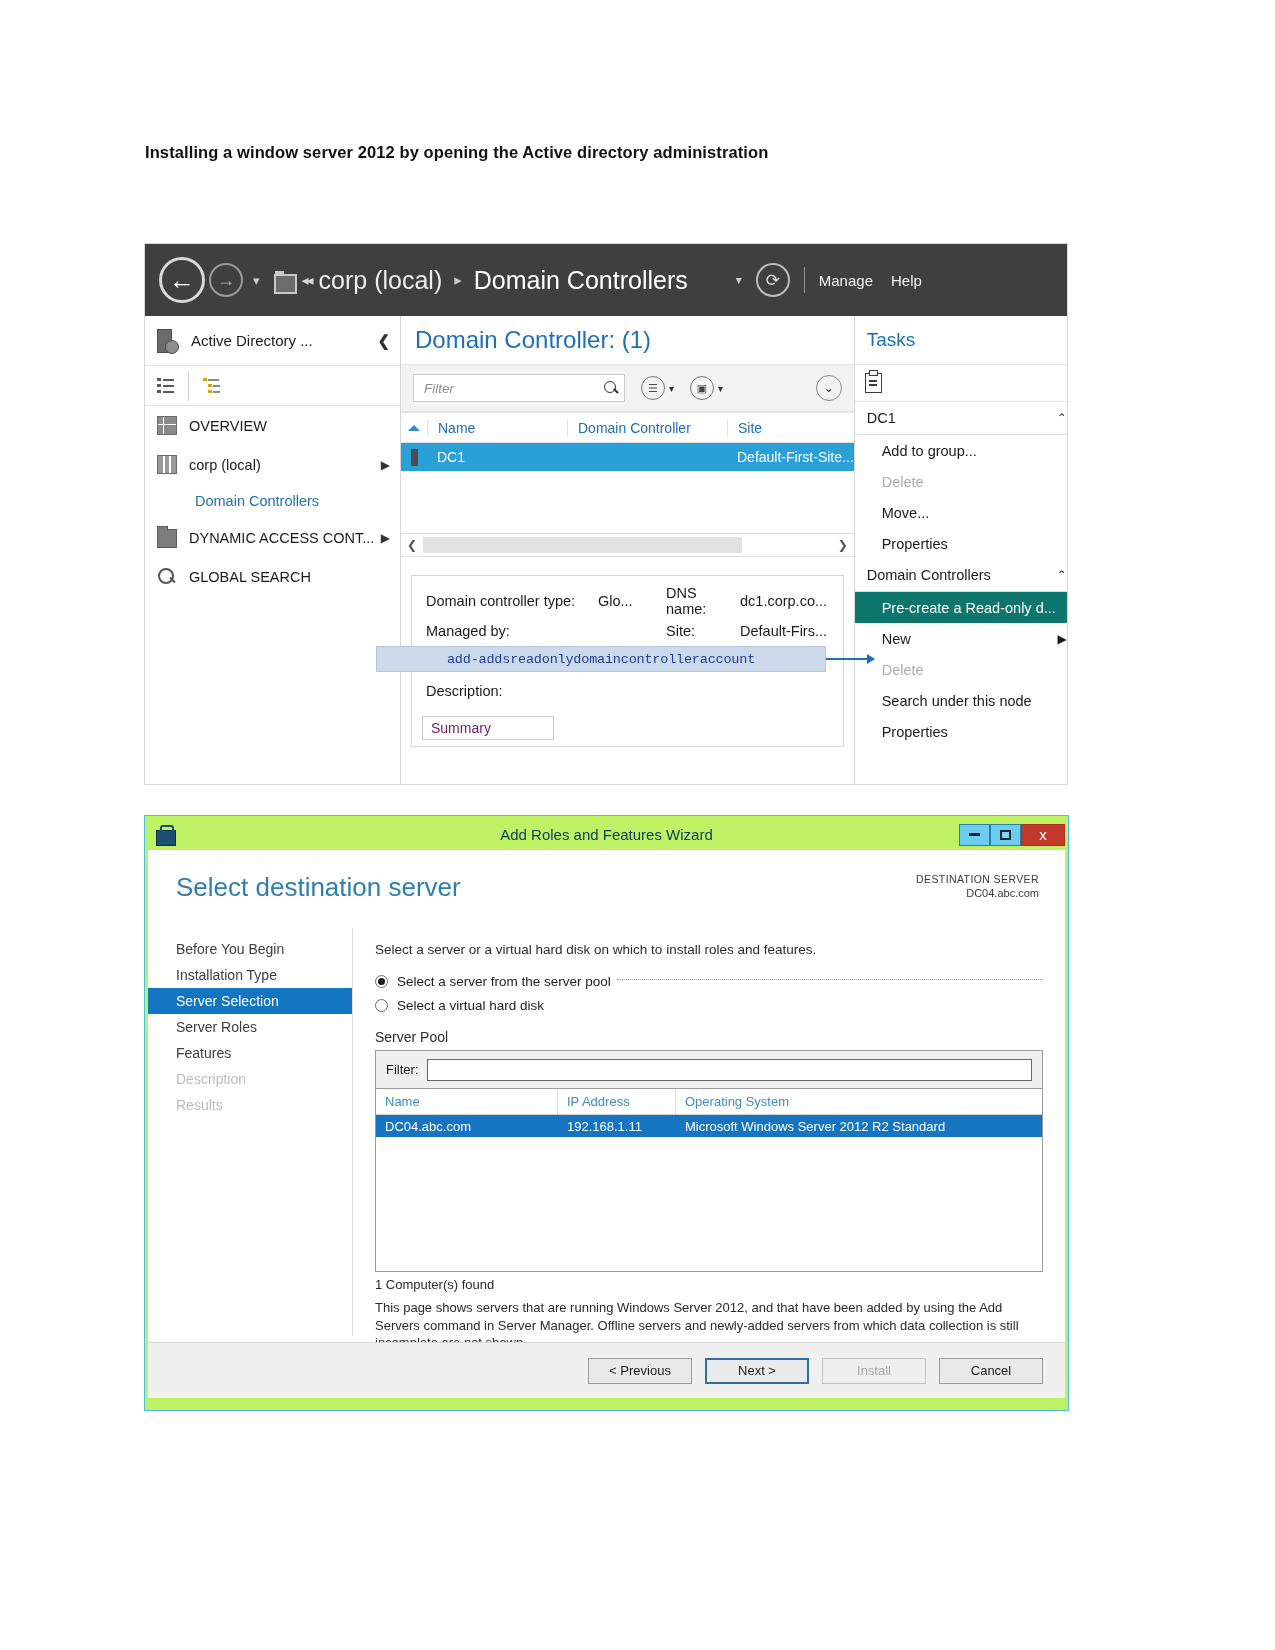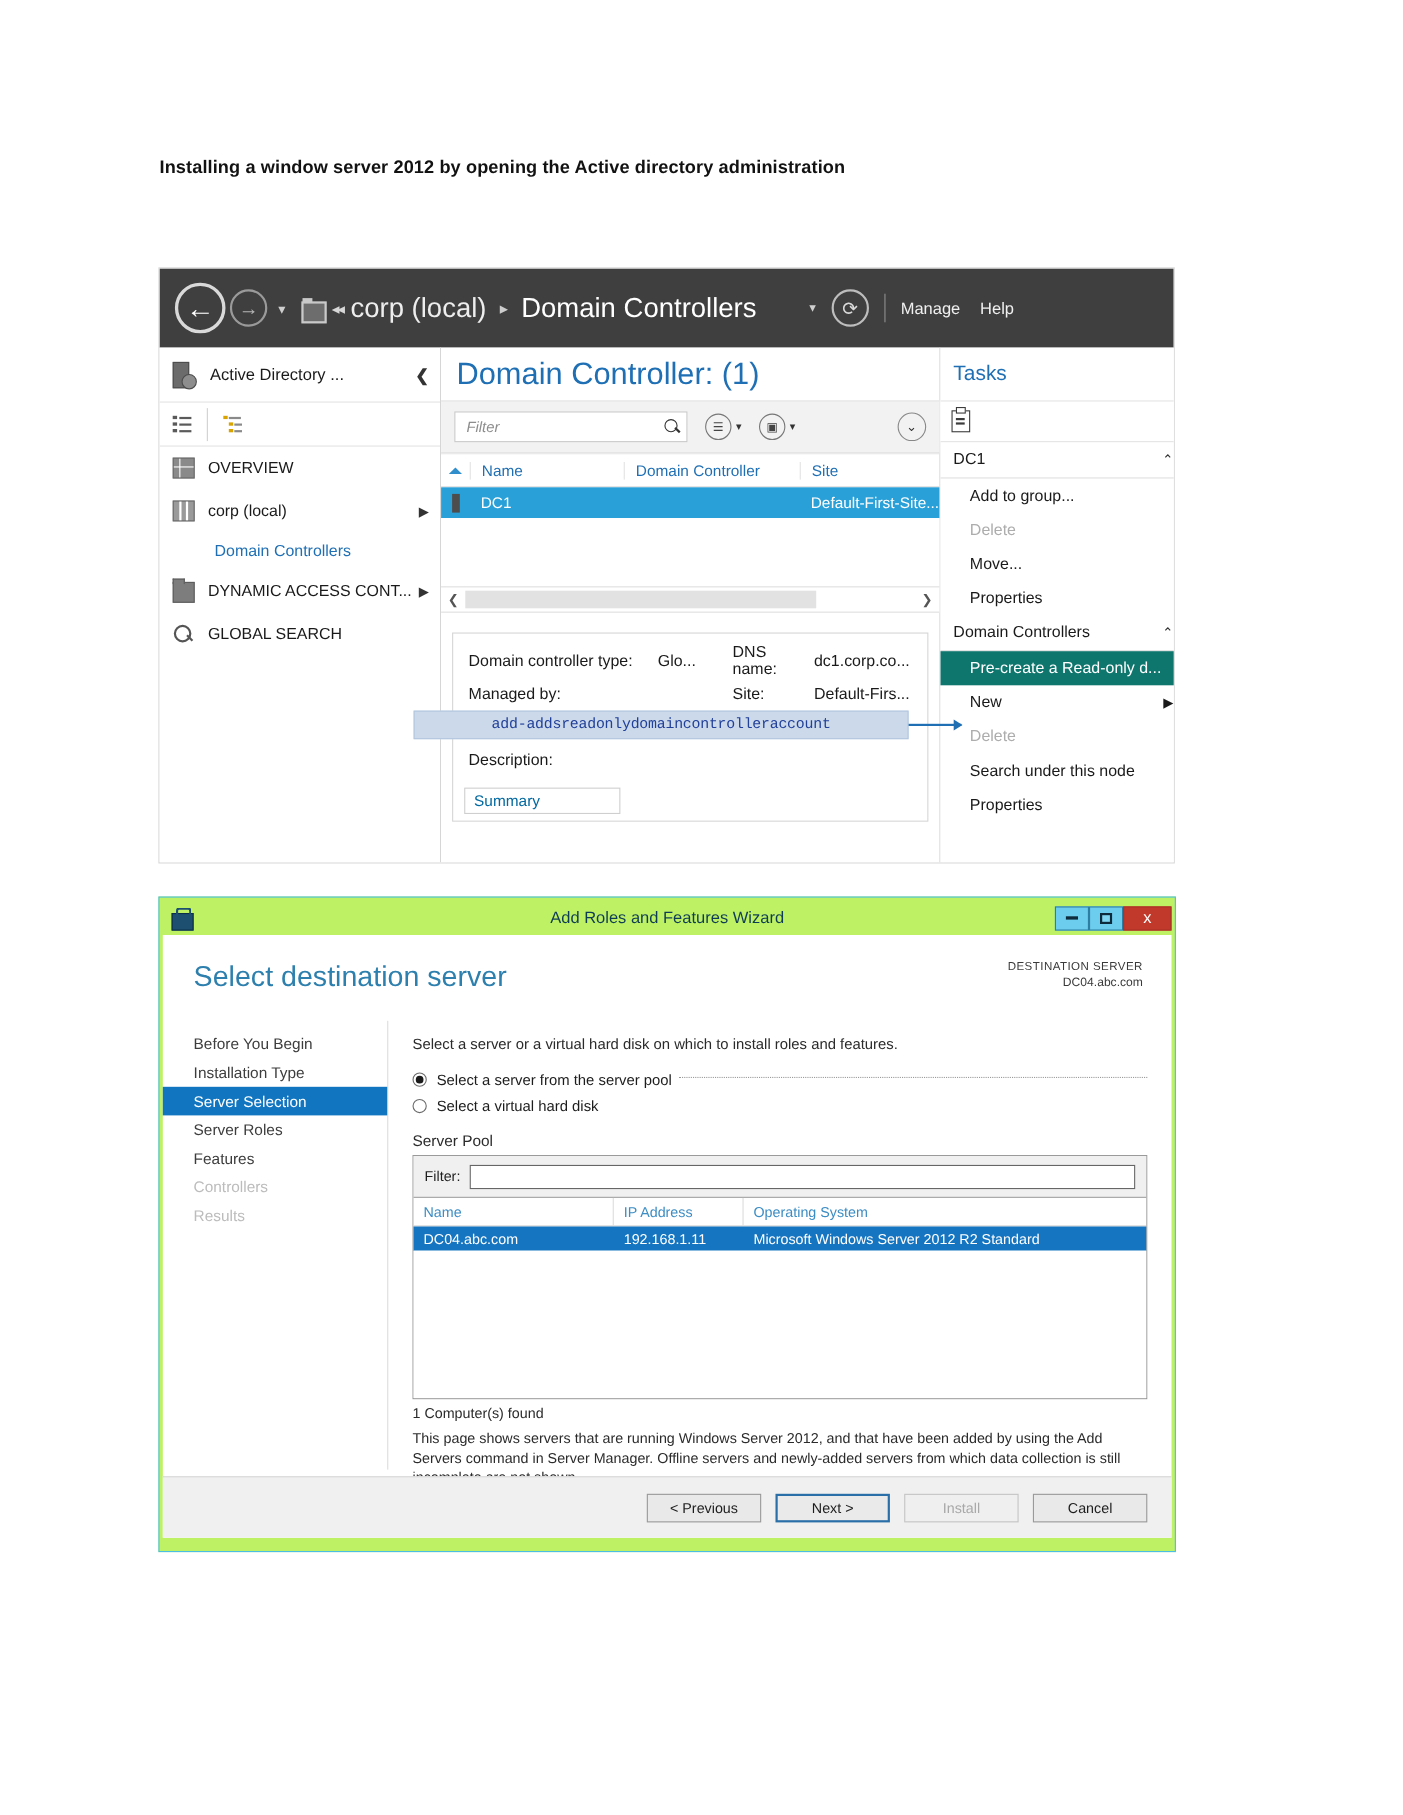--- a/index.html
+++ b/index.html
@@ -136,21 +136,21 @@
   .ico-search::after{content:"";position:absolute;left:12px;top:12px;width:7px;height:2px;background:#555;transform:rotate(45deg);}
   .nav-arrow{ margin-left:auto;font-size:12px;color:#333;}
 
   
   .adac-centre{
     flex:1; position:relative; background:#ffffff; border-right:1px solid #d6d6d6;
     display:flex;flex-direction:column;
   }
   .centre-title{
     height:48px; display:flex;align-items:center;padding-left:14px;
-    font-size:28px;color:#1f6fb4;font-weight:300;
+    font-size:24px;color:#1f6fb4;font-weight:300;
   }
   .centre-filterrow{
     height:48px;background:#f2f2f2;display:flex;align-items:center;
     padding:0 12px;border-top:1px solid #e4e4e4;border-bottom:1px solid #e4e4e4;
   }
   .filter-box{
     width:212px;height:28px;background:#fff;border:1px solid #c9c9c9;
     display:flex;align-items:center;padding:0 6px 0 10px;
   }
   .filter-box .ph{ flex:1;font-size:13.5px;color:#8d8d8d;font-style:italic;}
@@ -214,23 +214,23 @@
   .detail{
     margin:18px 10px 0 10px; border:1px solid #d6d6d6; background:#fff;
     padding:10px 14px 0 14px; height:172px; position:relative;
   }
   .drow{ display:flex;align-items:center;height:30px;font-size:14.5px;color:#1a1a1a;}
   .dlab{ width:172px;flex:none;}
   .dval{ width:68px;flex:none;color:#1a1a1a;}
   .dlab2{ width:74px;flex:none;}
   .dval2{ flex:1;}
   .summary-tab{
-    position:absolute;left:10px;bottom:6px;width:142px;height:24px;
+    position:absolute;left:10px;bottom:6px;width:132px;height:24px;
     border:1px solid #cfcfcf;background:#fff;
-    display:flex;align-items:center;padding-left:8px;font-size:14px;color:#0369a1;
+    display:flex;align-items:center;padding-left:8px;font-size:14px;color:#701a75;
   }
 
   
   .adac-right{ width:222px;flex:none;background:#ffffff;position:relative;}
   .tasks-title{ height:48px;display:flex;align-items:center;padding-left:12px;font-size:19px;color:#1f6fb4;font-weight:300;}
   .tasks-toolbar{ height:38px;border-top:1px solid #e4e4e4;border-bottom:1px solid #e4e4e4;display:flex;align-items:center;padding-left:10px;background:#fff;}
   .clipb{ width:17px;height:20px;border:1.7px solid #3c3c3c;position:relative;background:#fff;}
   .clipb::before{content:"";position:absolute;left:3px;top:-4px;width:7px;height:4px;border:1.5px solid #3c3c3c;background:#fff;}
   .clipb::after{content:"";position:absolute;left:3px;top:6px;width:8px;height:2px;background:#3c3c3c;box-shadow:0 4px 0 #3c3c3c;}
   .task-grouphdr{
@@ -547,21 +547,21 @@
       </div>
     </div>
 
     <div class="wiz-main">
       <div class="wiz-steps">
         <div class="step">Before You Begin</div>
         <div class="step">Installation Type</div>
         <div class="step active">Server Selection</div>
         <div class="step">Server Roles</div>
         <div class="step">Features</div>
-        <div class="step dim">Controllers</div>
+        <div class="step dim">Description</div>
         <div class="step dim">Results</div>
       </div>
 
       <div class="wiz-content">
         <div class="lead">Select a server or a virtual hard disk on which to install roles and features.</div>
 
         <div class="radio-line dotted">
           <span class="radio on"></span>
           <span class="radio-txt">Select a server from the server pool</span>
           <span class="dotfill"></span>

